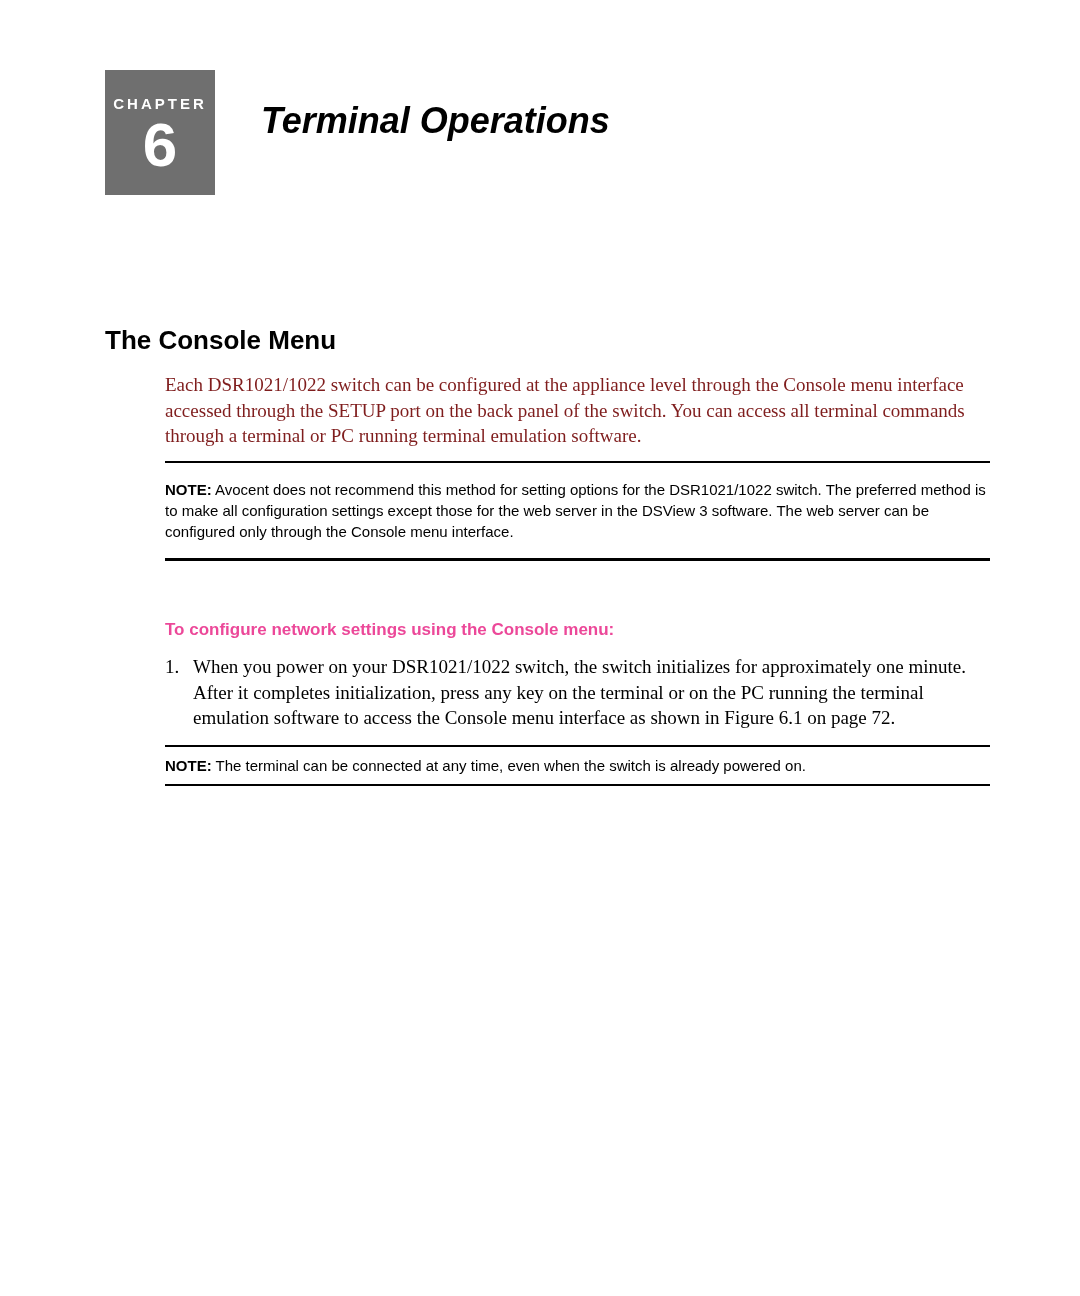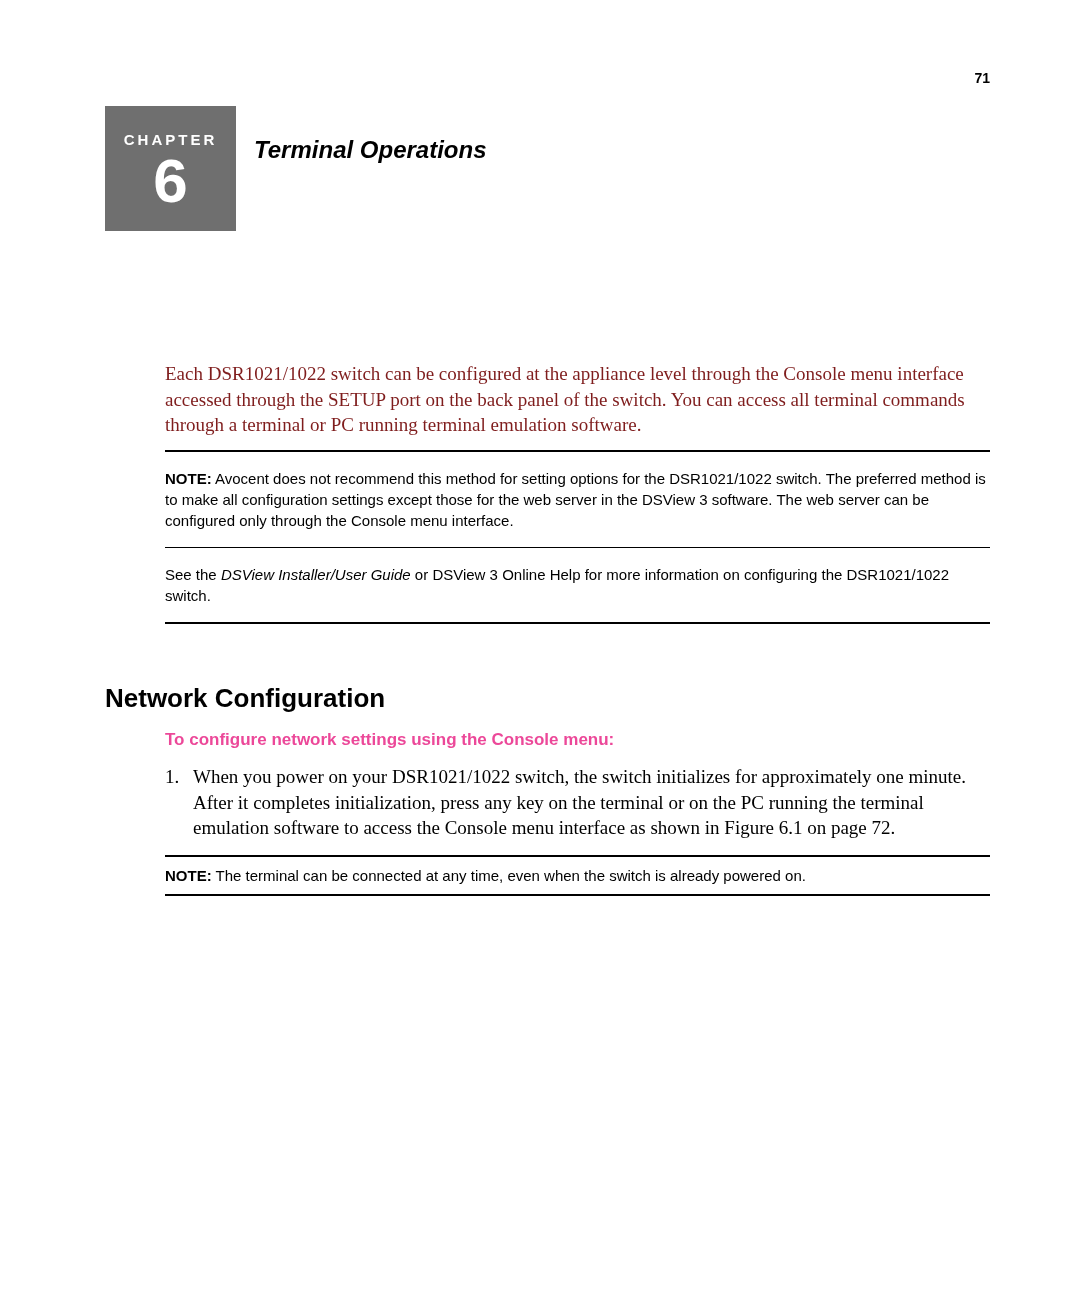--- a/index.html
+++ b/index.html
@@ -24,21 +24,21 @@
       margin-bottom: 20px;
     }
     .chapter-header {
       display: flex;
       align-items: flex-start;
       margin-bottom: 130px;
     }
     .chapter-box {
       background: #6f6f6f;
       color: #fff;
-      width: 131px;
+      width: 110px;
       height: 125px;
       display: flex;
       flex-direction: column;
       align-items: center;
       justify-content: center;
       padding-top: 6px;
     }
     .chapter-label {
       font-size: 15px;
       font-weight: bold;
@@ -47,22 +47,22 @@
     }
     .chapter-number {
       font-size: 62px;
       font-weight: bold;
       line-height: 1;
     }
     .chapter-title {
       font-style: italic;
       font-weight: bold;
       font-family: Arial, Helvetica, sans-serif;
-      font-size: 24px;
-      margin-left: 18px;
+      font-size: 36px;
+      margin-left: 46px;
       margin-top: 30px;
       color: #000;
     }
     .section-heading {
       font-size: 26px;
       font-weight: bold;
       font-family: Arial, Helvetica, sans-serif;
       margin-bottom: 16px;
       color: #000;
     }
@@ -133,45 +133,41 @@
       flex: 1;
     }
     .section-gap {
       height: 24px;
     }
   </style>
 </head>
 <body>
 
 <div class="page">
-  <div class="page-number">71</div>
 
   <div class="chapter-header">
     <div class="chapter-box">
       <div class="chapter-label">CHAPTER</div>
       <div class="chapter-number">6</div>
     </div>
     <div class="chapter-title">Terminal Operations</div>
   </div>
 
+  <div class="section-heading">The Console Menu</div>
   <div class="body-text">Each DSR1021/1022 switch can be configured at the appliance level through the Console menu interface accessed through the SETUP port on the back panel of the switch. You can access all terminal commands through a terminal or PC running terminal emulation software.</div>
 
   <div class="note-double">
     <div class="note-part">
       <span class="note-label">NOTE:</span><span> Avocent does not recommend this method for setting options for the DSR1021/1022 switch. The preferred method is to make all configuration settings except those for the web server in the DSView 3 software. The web server can be configured only through the Console menu interface.</span>
     </div>
     <div class="note-divider"></div>
-    <div class="note-part">
-      <span>See the </span><span class="italic">DSView Installer/User Guide</span><span> or DSView 3 Online Help for more information on configuring the DSR1021/1022 switch.</span>
-    </div>
   </div>
 
   <div class="section-gap"></div>
 
-  <div class="section-heading">Network Configuration</div>
   <div class="subsection-heading">To configure network settings using the Console menu:</div>
 
   <div class="numbered-list">
     <div class="list-item">
       <div class="list-number">1.</div>
       <div class="list-text">When you power on your DSR1021/1022 switch, the switch initializes for approximately one minute. After it completes initialization, press any key on the terminal or on the PC running the terminal emulation software to access the Console menu interface as shown in Figure 6.1 on page 72.</div>
     </div>
   </div>
 
   <div class="note-box">

